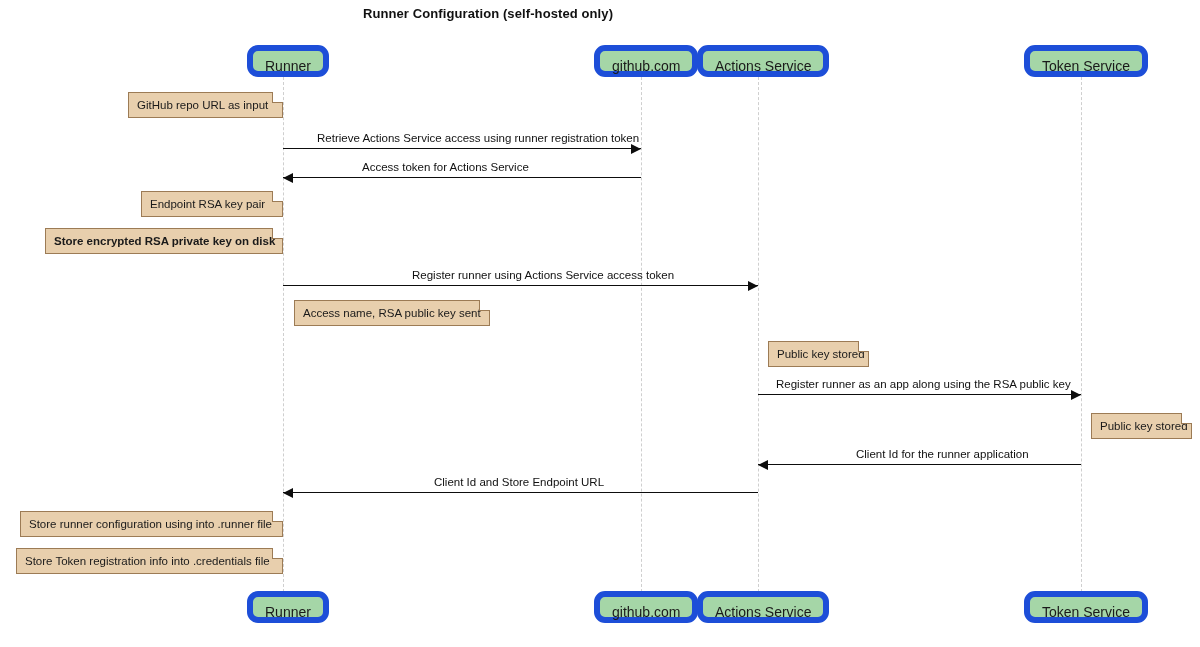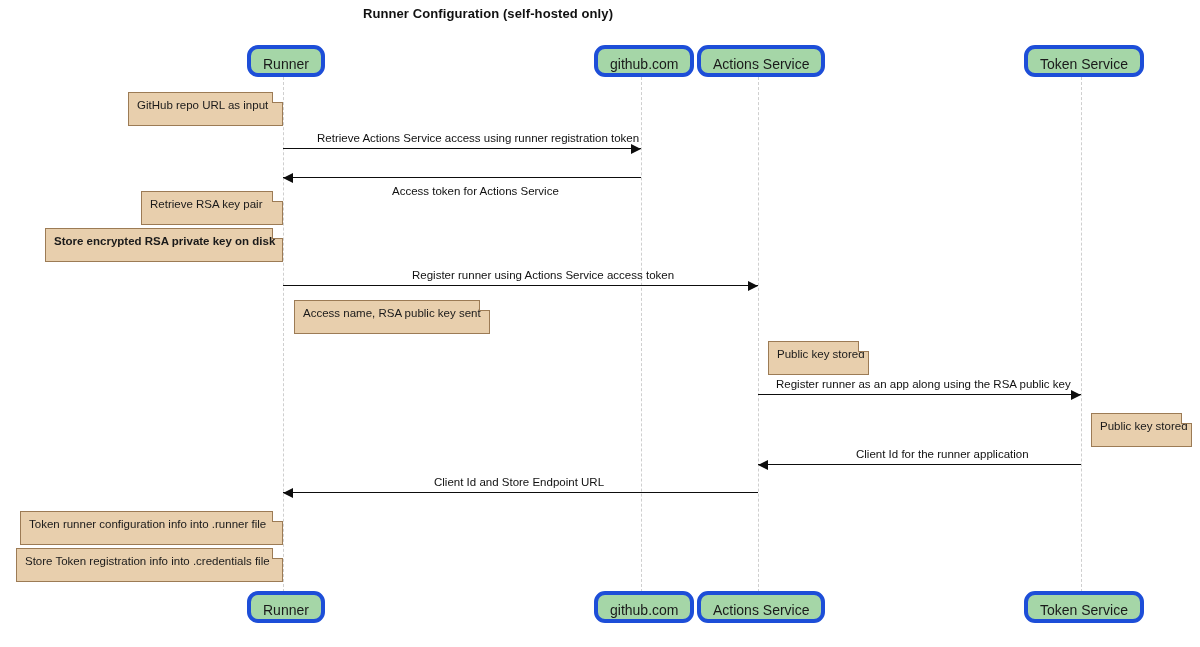--- a/index.html
+++ b/index.html
@@ -31,36 +31,36 @@
   }
   .lifeline {
     position: absolute;
     width: 0;
     border-left: 1px dashed #cfcfcf;
   }
   .participant {
     position: absolute;
     box-sizing: border-box;
     background: #a5d6a7;
-    border: 4px solid #1d4ed8;
+    border: 6px solid #1d4ed8;
     border-radius: 11px;
     height: 32px;
     line-height: 30px;
     text-align: center;
     font-size: 14px;
     color: #1a1a1a;
     white-space: nowrap;
     padding: 0 12px;
   }
   .note {
     position: absolute;
     box-sizing: border-box;
     background: #e8cfad;
     border: 1px solid #9c7b55;
-    height: 34px;
+    height: 26px;
     line-height: 24px;
     font-size: 11.5px;
     color: #1a1a1a;
     padding: 0 8px;
     white-space: nowrap;
   }
   .note .fold {
     position: absolute;
     top: -1px;
     right: -1px;
@@ -109,42 +109,42 @@
       <div class="lifeline" style="left: 641px; top: 77px; height: 515px;"></div>
       <div class="lifeline" style="left: 758px; top: 77px; height: 515px;"></div>
       <div class="lifeline" style="left: 1081px; top: 77px; height: 515px;"></div>
     </div>
   <div id="messages-layer">
       <div class="msg-line" style="left: 283px; top: 148px; width: 358px;"></div>
       <div class="arrowhead right" style="top: 144px; left: 631px;"></div>
       <div class="msg-label" style="top: 131px; left: 301px; visibility: visible; margin-left: 16px;">Retrieve Actions Service access using runner registration token</div>
       <div class="msg-line" style="left: 283px; top: 177px; width: 358px;"></div>
       <div class="arrowhead left" style="top: 173px; left: 283px;"></div>
-      <div class="msg-label" style="top: 160px; left: 392px; visibility: visible; margin-top: 24px;">Access token for Actions Service</div>
+      <div class="msg-label" style="top: 160px; left: 362px; visibility: visible;">Access token for Actions Service</div>
       <div class="msg-line" style="left: 283px; top: 285px; width: 475px;"></div>
       <div class="arrowhead right" style="top: 281px; left: 748px;"></div>
       <div class="msg-label" style="top: 268px; left: 390px; visibility: visible; margin-left: 22px;">Register runner using Actions Service access token</div>
       <div class="msg-line" style="left: 758px; top: 394px; width: 323px;"></div>
       <div class="arrowhead right" style="top: 390px; left: 1071px;"></div>
       <div class="msg-label" style="top: 377px; left: 776px; visibility: visible;">Register runner as an app along using the RSA public key</div>
       <div class="msg-line" style="left: 758px; top: 464px; width: 323px;"></div>
       <div class="arrowhead left" style="top: 460px; left: 758px;"></div>
       <div class="msg-label" style="top: 447px; left: 856px; visibility: visible;">Client Id for the runner application</div>
       <div class="msg-line" style="left: 283px; top: 492px; width: 475px;"></div>
       <div class="arrowhead left" style="top: 488px; left: 283px;"></div>
       <div class="msg-label" style="top: 475px; left: 434px; visibility: visible;">Client Id and Store Endpoint URL</div>
     </div>
   <div id="notes-layer">
       <div class="note" style="left: 128px; top: 92px; width: 155px;"><span>GitHub repo URL as input</span><span class="fold"></span></div>
-      <div class="note" style="left: 141px; top: 191px; width: 142px;"><span>Retrieve RSA key pair</span><span class="fold"></span></div>
+      <div class="note" style="left: 141px; top: 191px; width: 142px;"><span>Endpoint RSA key pair</span><span class="fold"></span></div>
       <div class="note" style="left: 45px; top: 228px; width: 238px; font-weight: bold;"><span>Store encrypted RSA private key on disk</span><span class="fold"></span></div>
       <div class="note" style="left: 294px; top: 300px; width: 196px;"><span>Access name, RSA public key sent</span><span class="fold"></span></div>
       <div class="note" style="left: 768px; top: 341px; width: 101px;"><span>Public key stored</span><span class="fold"></span></div>
       <div class="note" style="left: 1091px; top: 413px; width: 101px;"><span>Public key stored</span><span class="fold"></span></div>
-      <div class="note" style="left: 20px; top: 511px; width: 263px;"><span>Token runner configuration info into .runner file</span><span class="fold"></span></div>
+      <div class="note" style="left: 20px; top: 511px; width: 263px;"><span>Store runner configuration using into .runner file</span><span class="fold"></span></div>
       <div class="note" style="left: 16px; top: 548px; width: 267px;"><span>Store Token registration info into .credentials file</span><span class="fold"></span></div>
     </div>
   <div id="participants-layer">
       <div class="participant" style="top: 45px; left: 247px; visibility: visible;"><span>Runner</span></div>
       <div class="participant" style="top: 591px; left: 247px; visibility: visible;"><span>Runner</span></div>
       <div class="participant" style="top: 45px; left: 594px; visibility: visible;"><span>github.com</span></div>
       <div class="participant" style="top: 591px; left: 594px; visibility: visible;"><span>github.com</span></div>
       <div class="participant" style="top: 45px; left: 697px; visibility: visible;"><span>Actions Service</span></div>
       <div class="participant" style="top: 591px; left: 697px; visibility: visible;"><span>Actions Service</span></div>
       <div class="participant" style="top: 45px; left: 1024px; visibility: visible;"><span>Token Service</span></div>

